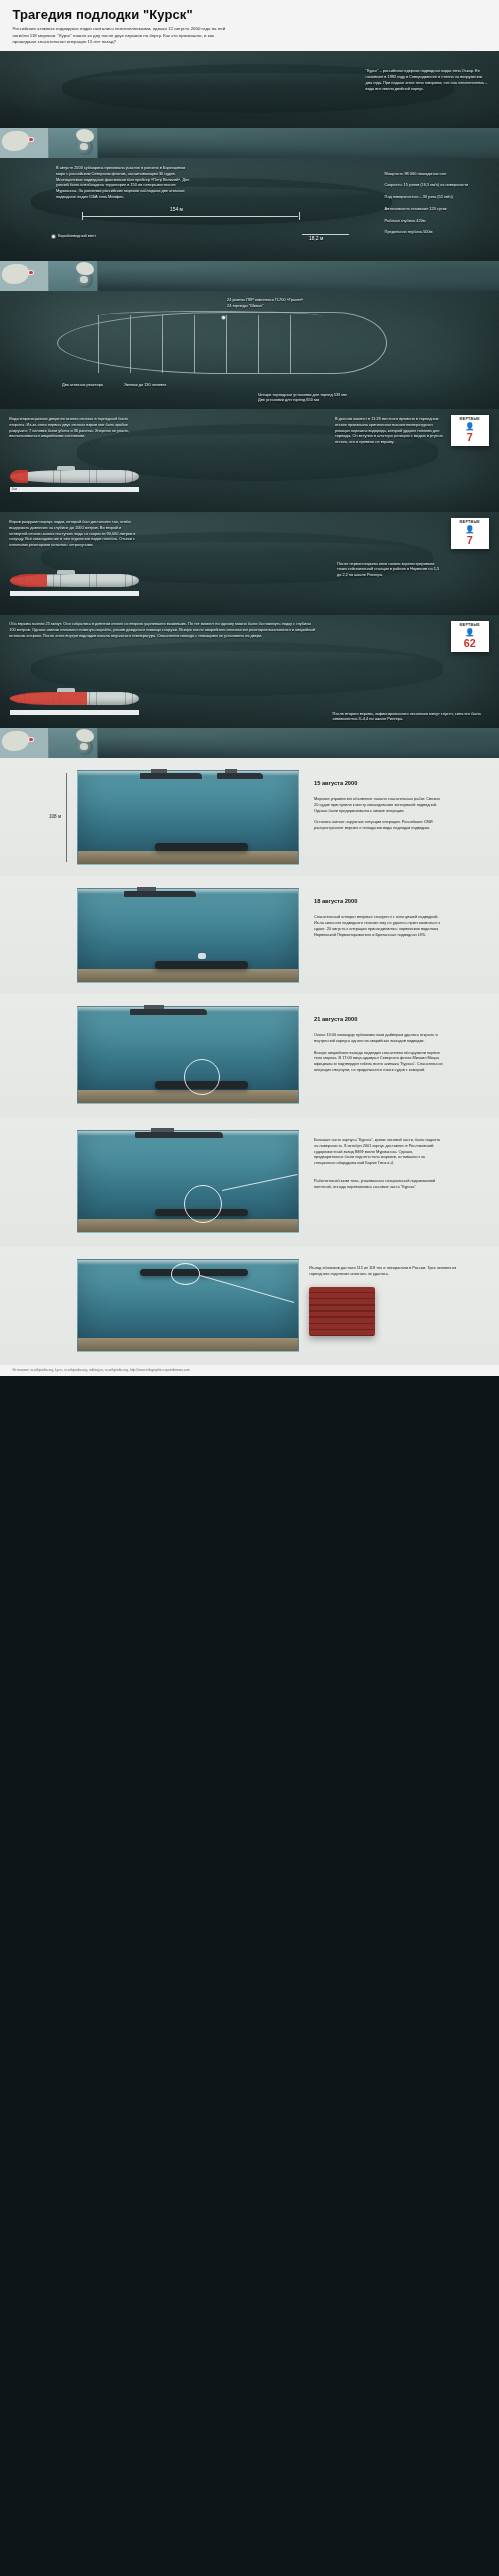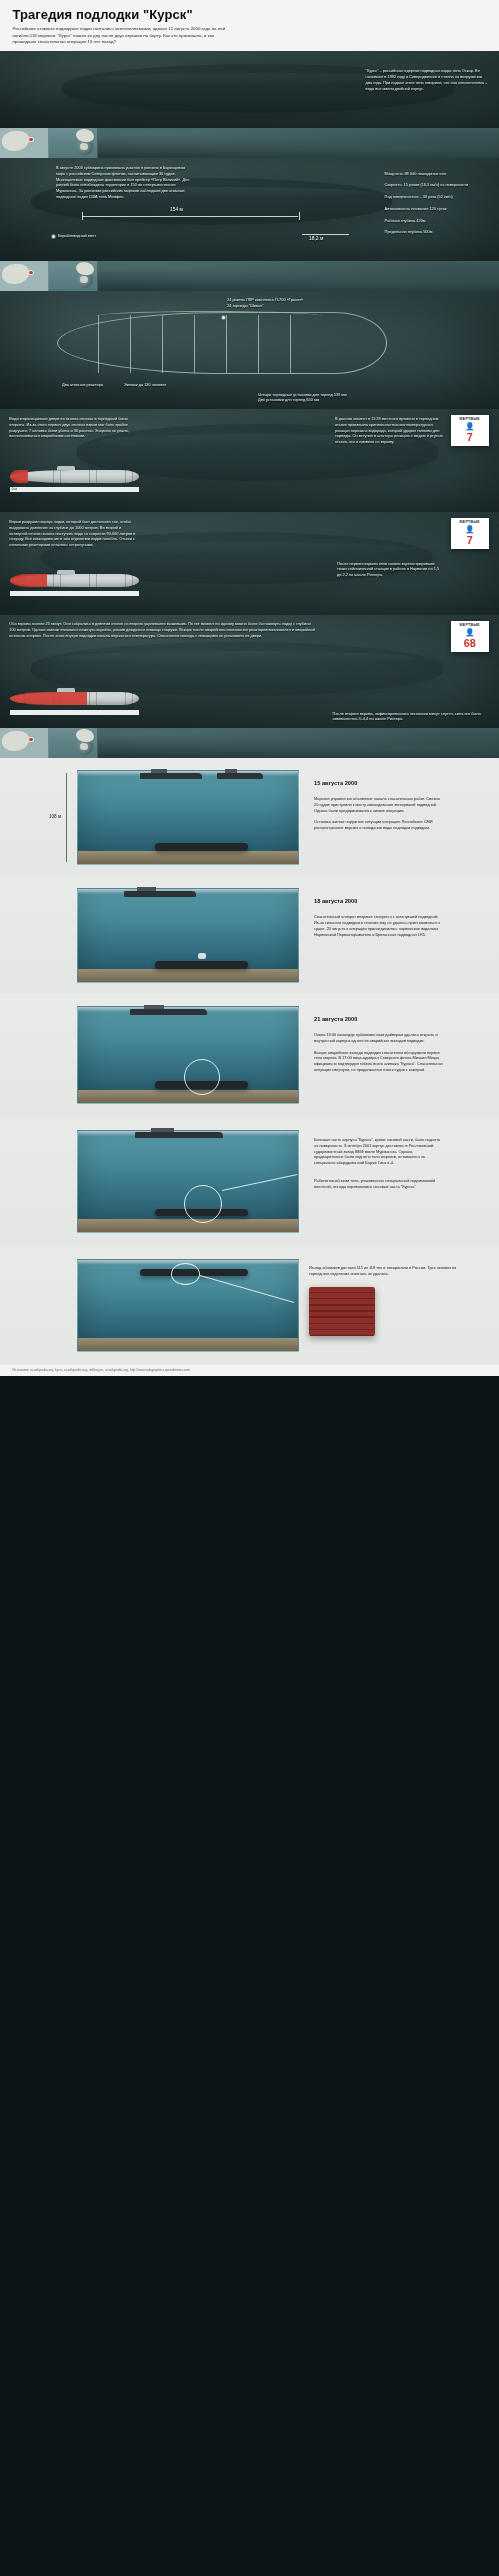--- a/index.html
+++ b/index.html
@@ -356,21 +356,21 @@
     <div class="bg"></div>
     <div class="hull-ghost" style="left:31px; top:27px; width:412px; height:54px; opacity:.42;"></div>
     <div class="murk"></div>
     <div class="vign"></div>
 
     <div class="callout" style="left:9.3px; top:6.2px; width:309px;">Оба взрыва заняли 25 минут. Они собрались в девятом отсеке со второго уцелевшего выживших. По тот момент по одному можно было бы покинуть лодку с глубины 100 метров. Однако экипаж отказался покинуть корабль, решив дождаться помощи снаружи. Вскоре после аварийного отключения реакторов выключился и аварийный источник энергии. После этого внутри подлодки начала опускаться температура. Спасателям никогда с лежащими не установить их двери.</div>
 
     <div class="deaths" style="top:6.2px;">
       <div class="lbl">МЁРТВЫЕ</div>
       <div class="ppl">👤</div>
-      <div class="num">68</div>
+      <div class="num">62</div>
     </div>
 
     <div class="subsprite" style="left:10.3px; top:77px; width:129px;">
       <div class="sail"></div>
       <div class="grid"></div>
       <div class="redzone" style="left:0; width:77px; border-radius:50% 0 0 50%;"></div>
     </div>
     <div class="scalebar" style="left:10.3px; top:95px; width:129px;"></div>
 
     <div class="callout" style="right:12.4px; top:96px; width:155px; text-align:left;">После второго взрыва, зафиксированного несколько минут спустя, сила его была эквивалентна 3–4,4 по шкале Рихтера.</div>

